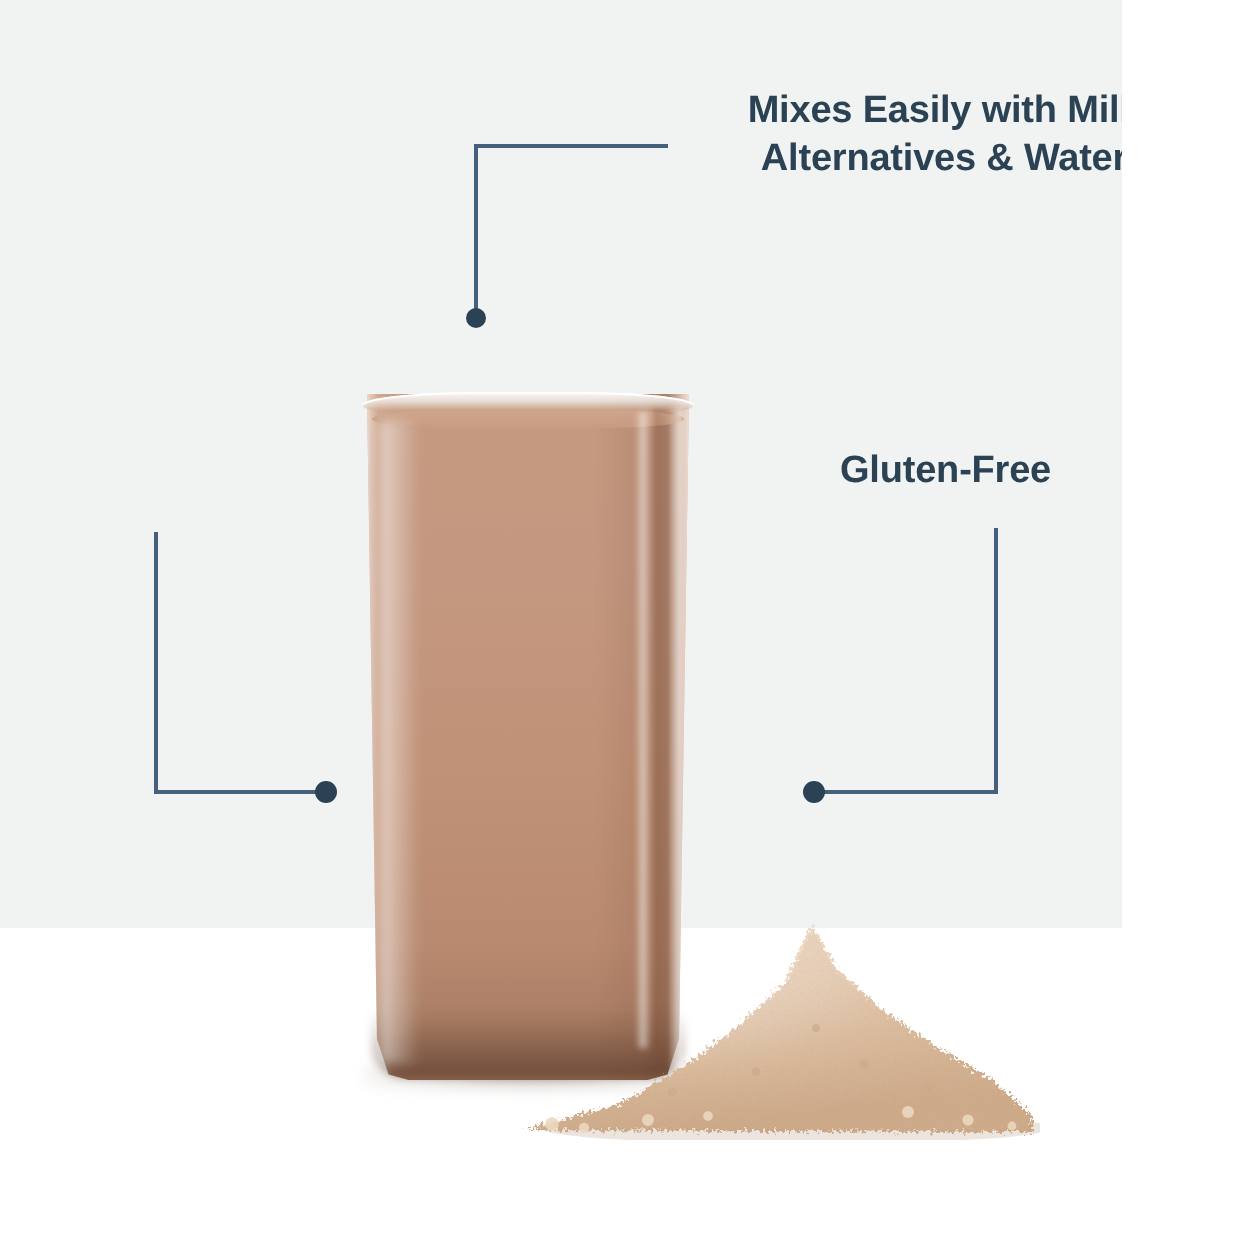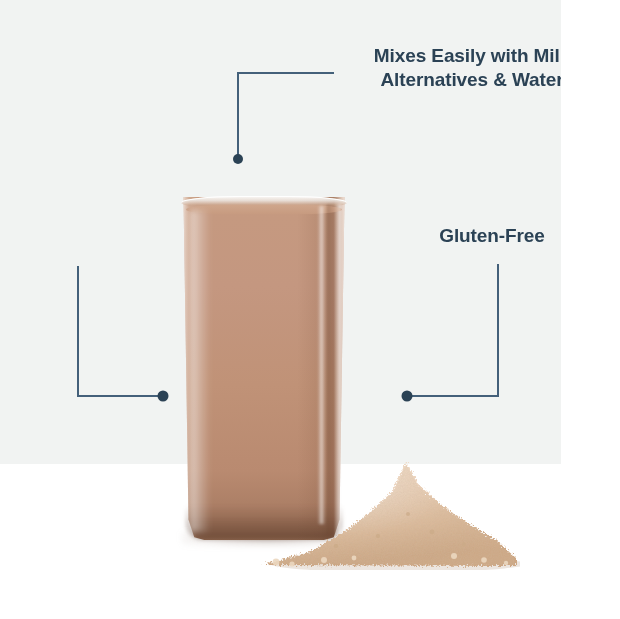--- a/index.html
+++ b/index.html
@@ -183,24 +183,23 @@
     width: 248px;
     text-align: center;
   }
   .label-left {
     left: 16px;
     top: 175px;
     width: 148px;
     text-align: center;
   }
   .label-right {
-    left: 404px;
+    left: 420px;
     top: 224px;
     width: 176px;
-    text-align: center;
   }
 </style>
 </head>
 <body>
 
 <div id="stage">
 
   <div class="bg-top"></div>
   <div class="bg-bottom"></div>
 

